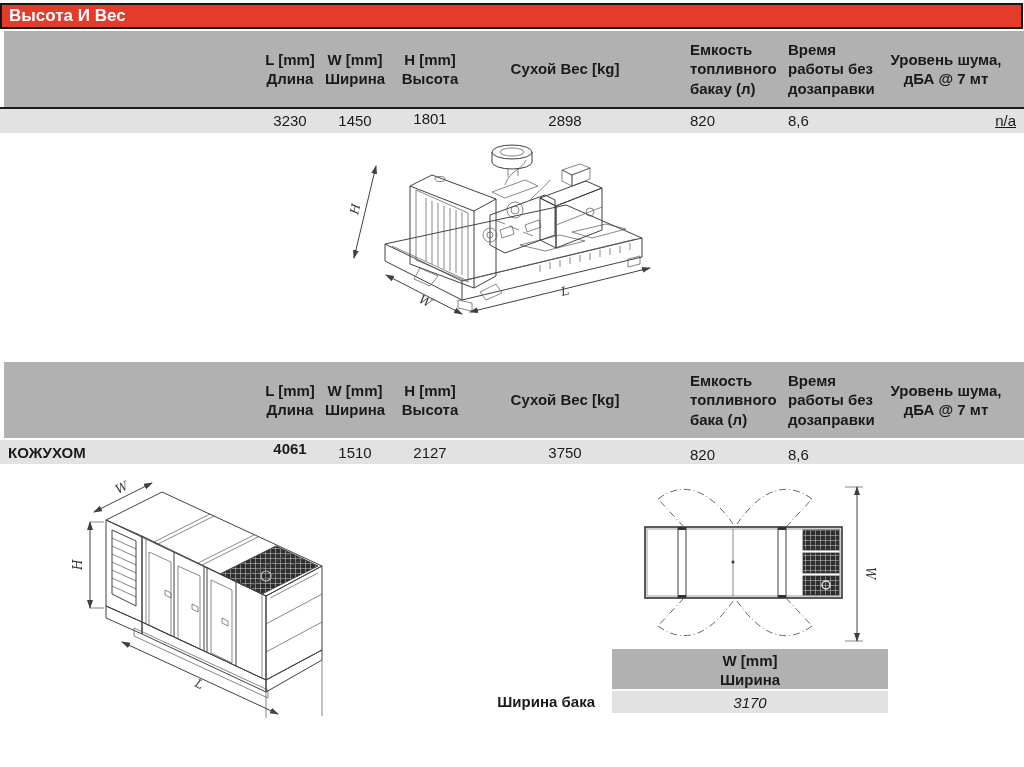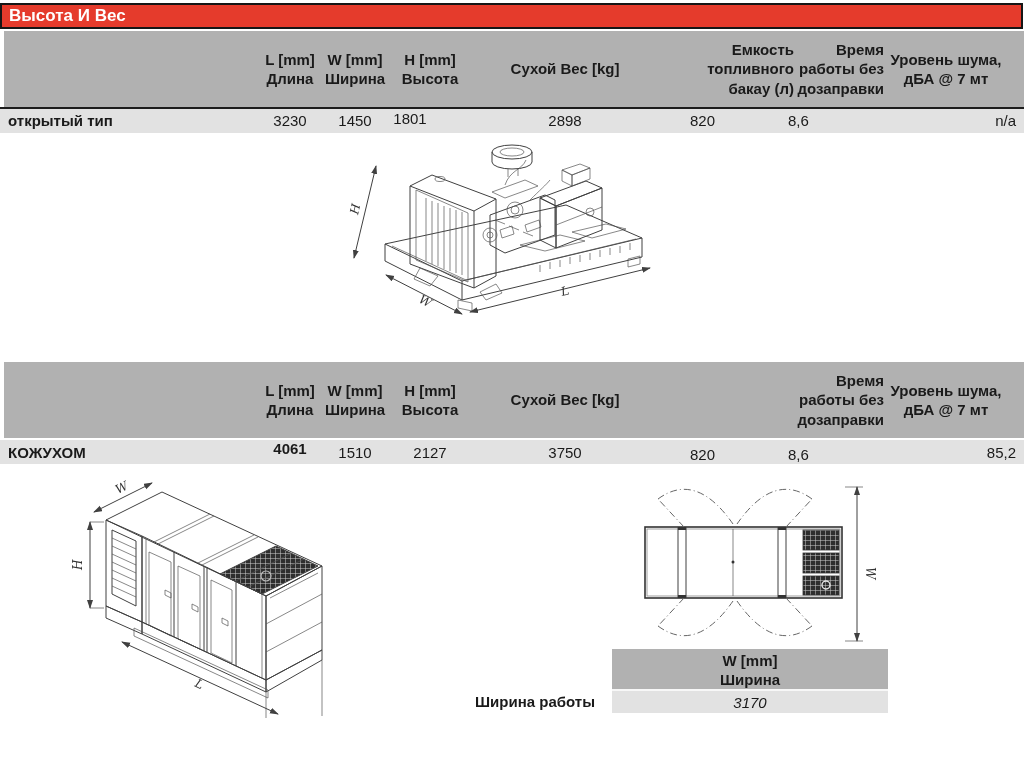--- a/index.html
+++ b/index.html
@@ -11,22 +11,22 @@
     background:#e53b2c; border:2px solid #161616;
     color:#ffffff; font-weight:bold; font-size:17px;
     display:flex; align-items:center; padding-left:7px;
   }
 
   .thead { position:absolute; background:#b1b1b1; }
   .trow  { position:absolute; background:#e2e2e2; }
 
   .cell { position:absolute; display:flex; flex-direction:column; justify-content:center; color:#1a1a1a; }
   .cell.center { align-items:center; text-align:center; }
-  .cell.left   { align-items:flex-start; text-align:right; }
-  .cell.right  { align-items:flex-end; text-align:right; }
+  .cell.left   { align-items:flex-start; text-align:left; }
+  .cell.right  { align-items:flex-end; text-align:right;text-decoration:underline; }
 
   .hdr  { font-weight:bold; font-size:15px; line-height:1.28; }
   .val  { font-size:15px; }
   .rowlabel { font-weight:bold; font-size:15px; }
 
   .door-label {
     position:absolute; left:440px; top:693px; width:155px;
     text-align:right; font-weight:bold; font-size:15px; color:#1a1a1a;
   }
 
@@ -67,30 +67,27 @@
   </div>
   <div class="cell left hdr" style="left:788px; top:31px; width:96px; height:76px;">
     <span>Время работы без дозаправки</span>
   </div>
   <div class="cell center hdr" style="left:872px; top:31px; width:148px; height:76px;">
     <span>Уровень шума,</span>
       <span>дБА @ 7 мт</span>
   </div>
 
   <div class="trow" style="left:0px; top:107px; width:1024px; height:26px; border-top:2px solid #1c1c1c;"></div>
-  <div class="cell left rowlabel" style="left:8px;  top:107px; width:240px; height:26px;">
-      <span>открытый тип</span>
-    </div>
   <div class="cell center val" style="left:253px; top:107px; width:74px;  height:26px;">
       <span>3230</span>
     </div>
   <div class="cell center val" style="left:318px; top:107px; width:74px;  height:26px;">
       <span>1450</span>
     </div>
-  <div class="cell center val" style="left:370px; top:107px; width:80px;  height:22px;">
+  <div class="cell center val" style="left:390px; top:107px; width:80px;  height:22px;">
       <span>1801</span>
     </div>
   <div class="cell center val" style="left:470px; top:107px; width:190px; height:26px;">
       <span>2898</span>
     </div>
   <div class="cell left val" style="left:690px; top:107px; width:104px; height:26px;">
       <span>820</span>
     </div>
   <div class="cell left val" style="left:788px; top:107px; width:96px;  height:26px;">
       <span>8,6</span>
@@ -163,20 +160,23 @@
     <span>W [mm]</span>
       <span>Ширина</span>
   </div>
   <div class="cell center hdr" style="left:390px; top:362px; width:80px; height:76px;">
     <span>H [mm]</span>
       <span>Высота</span>
   </div>
   <div class="cell center hdr" style="left:470px; top:362px; width:190px; height:76px;">
     <span>Сухой Вес [kg]</span>
   </div>
+  <div class="cell left hdr" style="left:690px; top:362px; width:104px; height:76px;">
+    <span>Емкость топливного бака (л)</span>
+  </div>
   <div class="cell left hdr" style="left:788px; top:362px; width:96px; height:76px;">
     <span>Время работы без дозаправки</span>
   </div>
   <div class="cell center hdr" style="left:872px; top:362px; width:148px; height:76px;">
     <span>Уровень шума,</span>
       <span>дБА @ 7 мт</span>
   </div>
 
   <div class="trow" style="left:0px; top:440px; width:1024px; height:24px;"></div>
   <div class="cell left rowlabel" style="left:8px;  top:440px; width:240px; height:24px;">
@@ -192,23 +192,20 @@
       <span>2127</span>
     </div>
   <div class="cell center val" style="left:470px; top:440px; width:190px; height:24px;">
       <span>3750</span>
     </div>
   <div class="cell left val" style="left:690px; top:442px; width:104px; height:24px;">
       <span>820</span>
     </div>
   <div class="cell left val" style="left:788px; top:442px; width:96px;  height:24px;">
       <span>8,6</span>
-    </div>
-  <div class="cell right val" style="left:872px; top:440px; width:144px; height:24px;">
-      <span>85,2</span>
     </div>
 
   <svg style="left:70px; top:478px;" width="285" height="245" viewBox="0 0 285 245">
     <defs>
       <marker id="arw2" markerWidth="9" markerHeight="7" refX="8" refY="3" orient="auto-start-reverse" markerUnits="userSpaceOnUse">
         <path d="M0,0 L9,3 L0,6 z" fill="#404040"></path>
       </marker>
       <pattern id="grid-canopy" width="5" height="5" patternUnits="userSpaceOnUse">
         <rect width="5" height="5" fill="#2e2e2e"></rect>
         <path d="M0,0 H5 M0,0 V5" stroke="#cfcfcf" stroke-width="1"></path>
@@ -292,16 +289,16 @@
   <div class="thead" style="left:612px; top:649px; width:276px; height:42px; border-bottom:2px solid #f7f7f7;"></div>
   <div class="cell center hdr" style="left:612px; top:649px; width:276px; height:42px;">
     <span>W [mm]</span>
     <span>Ширина</span>
   </div>
   <div class="trow" style="left:612px; top:691px; width:276px; height:22px;"></div>
   <div class="cell center val" style="left:612px; top:691px; width:276px; height:22px;font-style:italic;">
     <span>3170</span>
   </div>
   <div class="door-label">
-    <span>Ширина работы</span>
+    <span>Ширина бака</span>
   </div>
 
 </div>
 
 </body></html>

